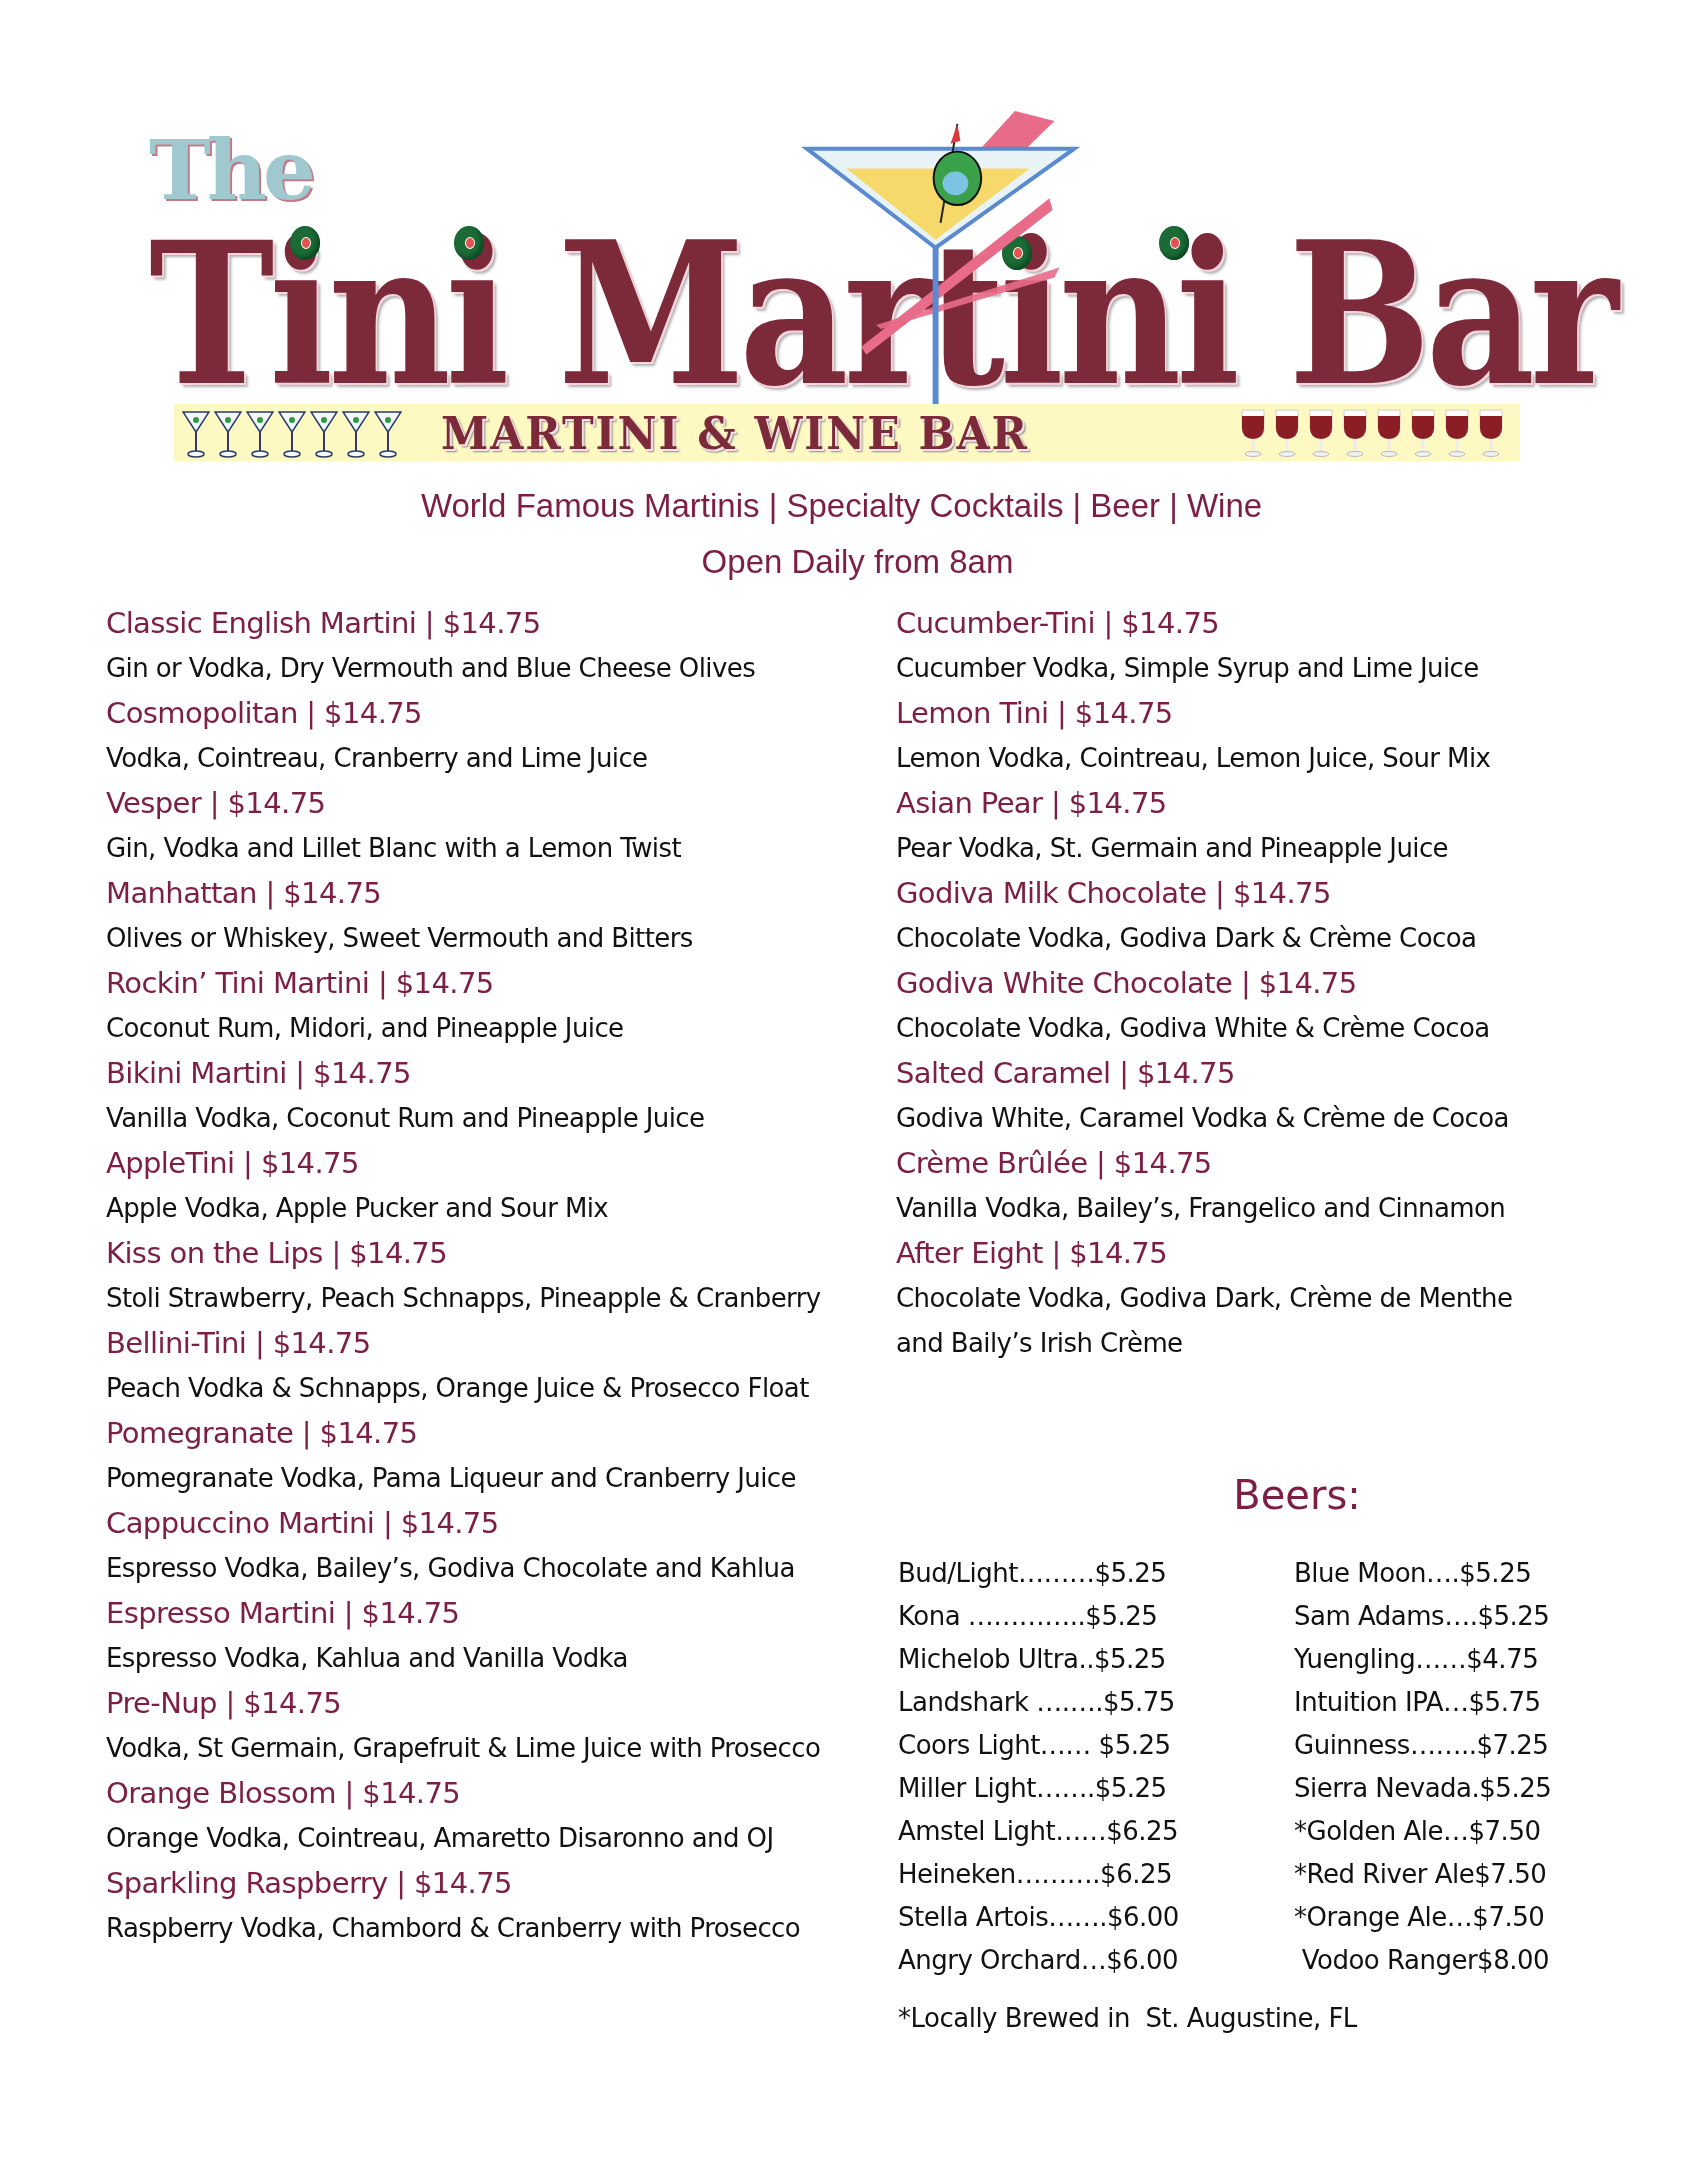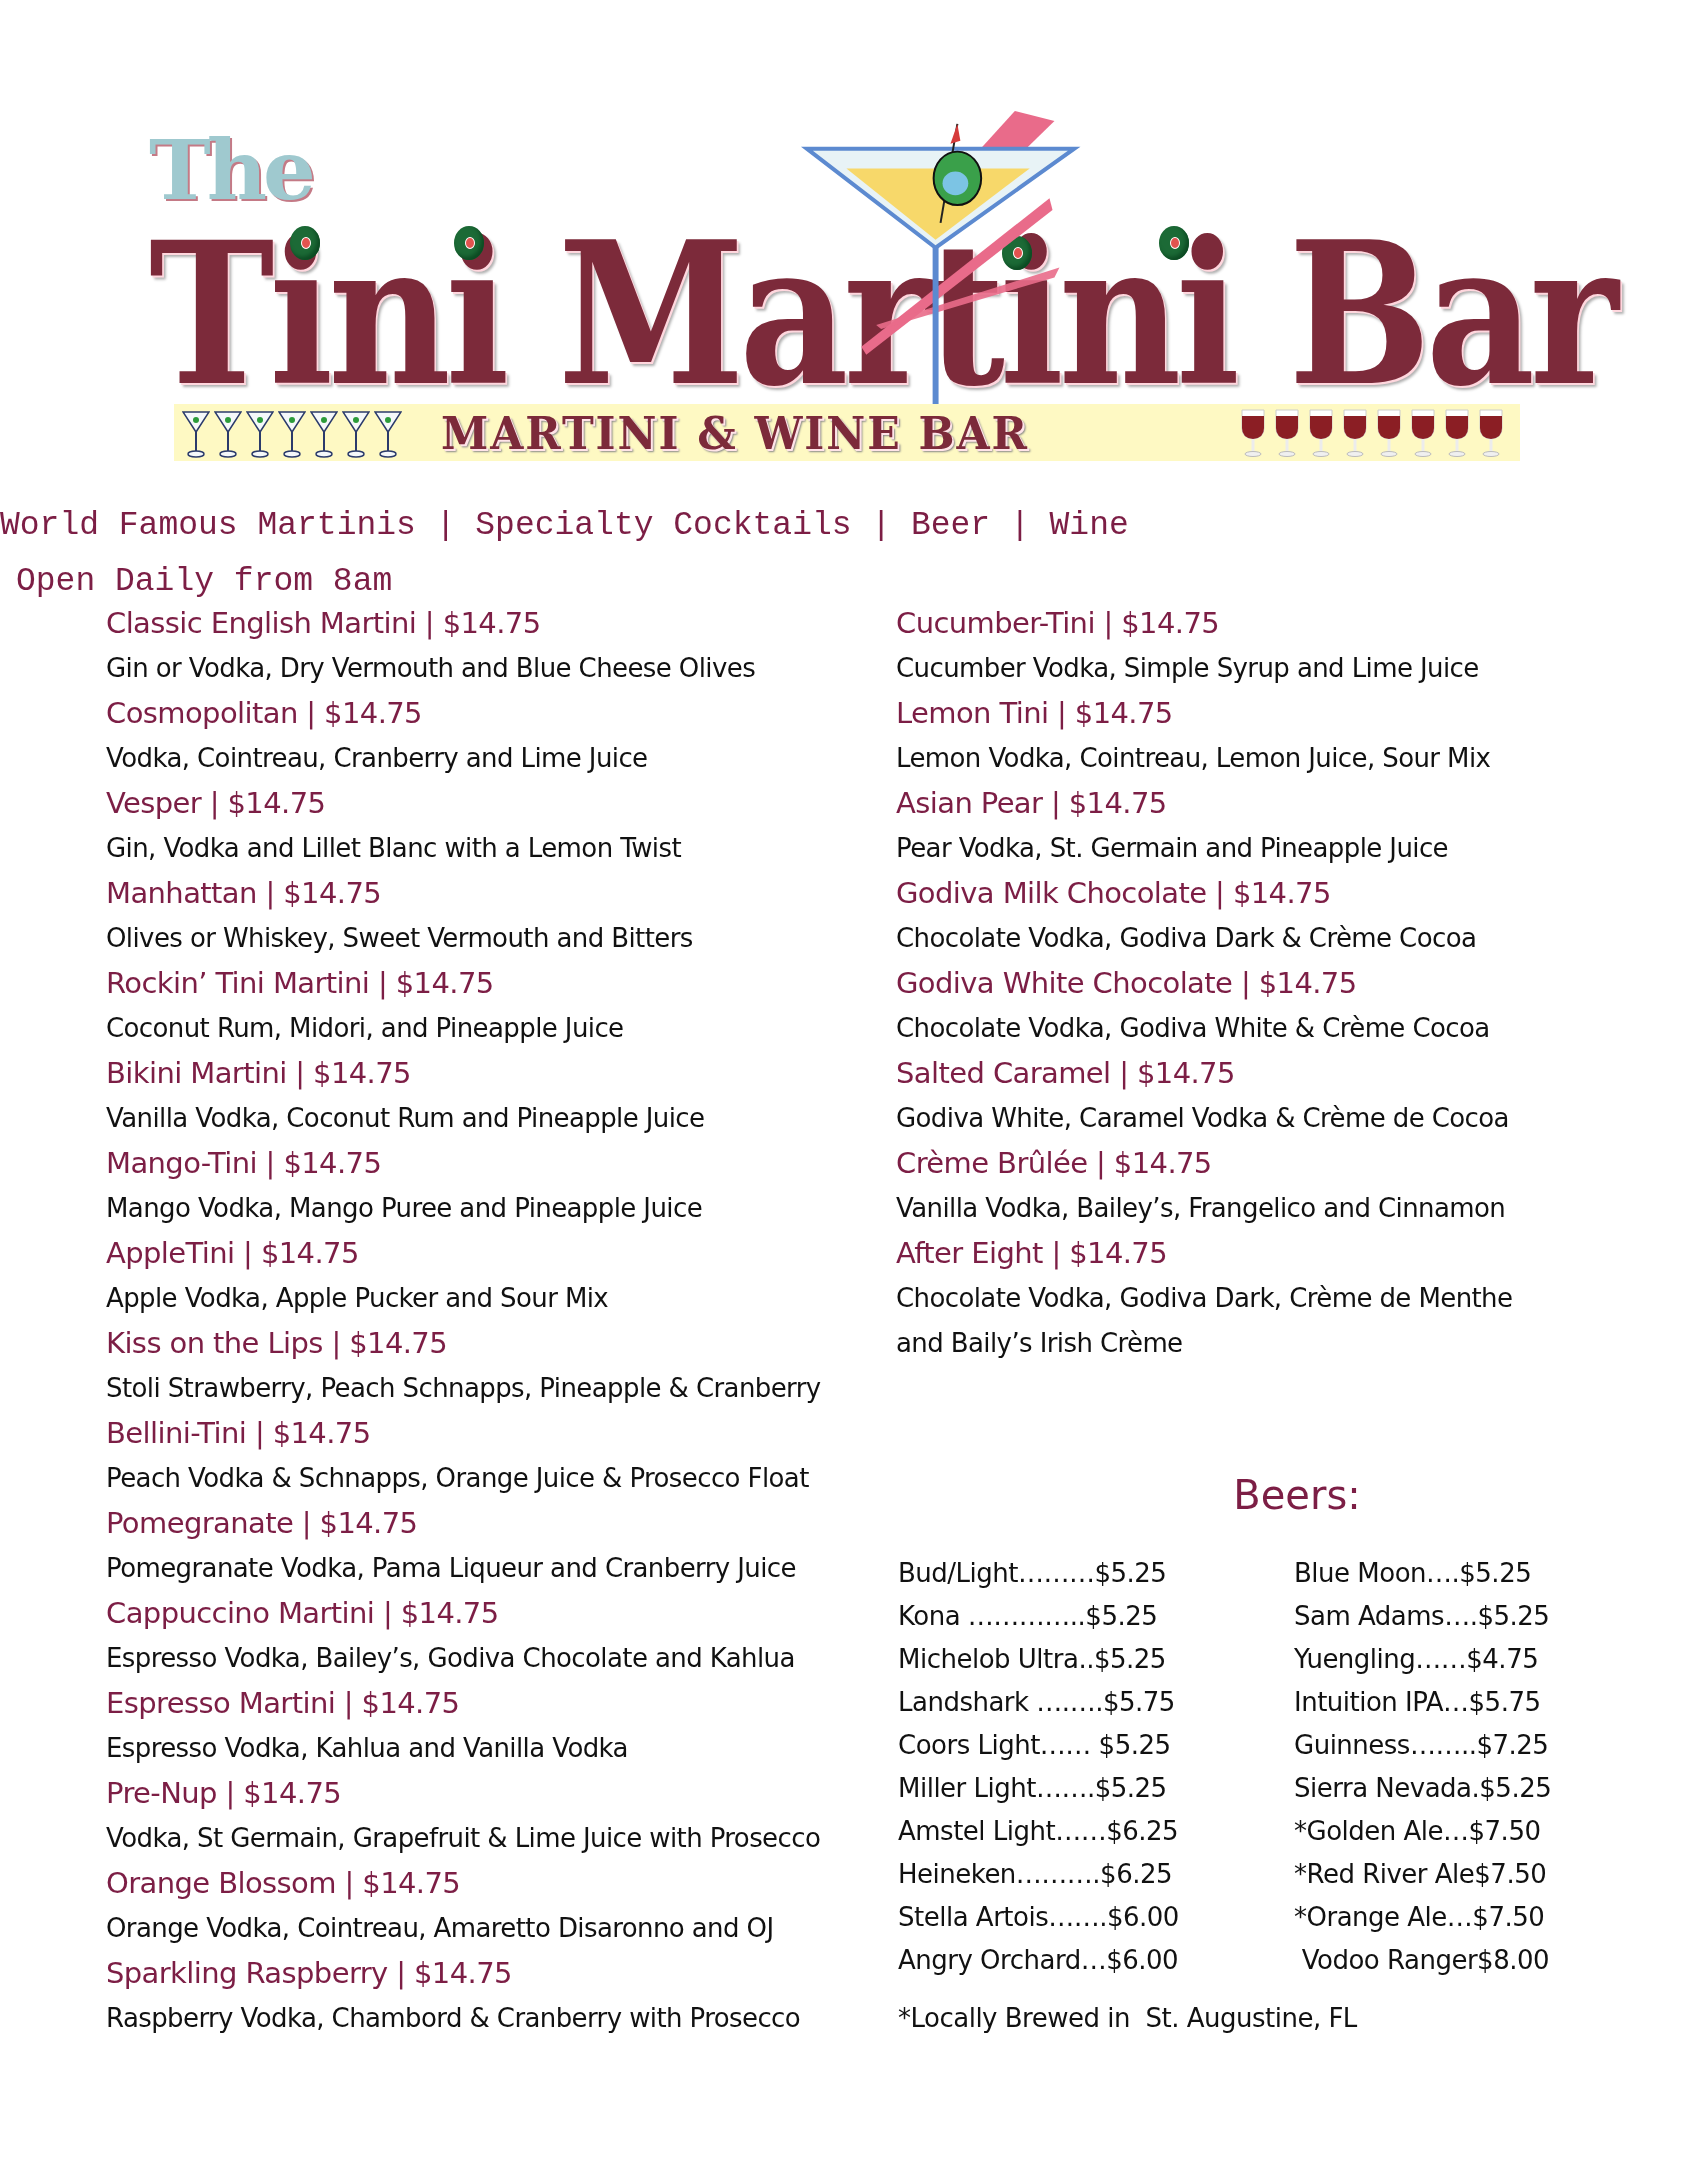--- a/index.html
+++ b/index.html
@@ -14,21 +14,21 @@
 
     .logo-band { position: absolute; left: 35px; top: 305px; width: 1346px; height: 57px; background: #fef9c3; }
     .band-text { position: absolute; left: 267px; top: 4px; font-family: "DejaVu Serif", serif; font-weight: bold; font-size: 44px; color: #7c2a3a; letter-spacing: 2px; text-shadow: 2px 2px 0 #ffe4e8, 3px 3px 2px #888888; white-space: nowrap; transform: scaleX(0.97); transform-origin: left top; }
     .mglasses { position: absolute; left: 8px; top: 6px; display: flex; gap: 4px; }
     .wglasses { position: absolute; right: 15px; top: 4px; display: flex; gap: 6px; }
     .mglass, .wglass { width: 28px; height: 50px; }
 
     .big-glass { position: absolute; left: 648px; top: 0px; width: 317px; height: 342px; }
 
     
-    .tagline { position: absolute; left: 0; width: 1683px; font-family: Liberation Mono, monospace; color: #7c1e45; font-size: 33px; line-height: 1; margin-top: 20px; }
+    .tagline { position: absolute; left: 0; width: 1683px; text-align: center; font-family: Liberation Sans, sans-serif; color: #7c1e45; font-size: 33px; line-height: 1; }
     .tagline-1 { top: 489px; }
     .tagline-2 { top: 545px; padding-left: 16px; }
 
     
     .col { position: absolute; top: 601px; }
     .col-left { left: 106px; width: 782px; }
     .col-right { left: 896px; width: 713px; }
     .item-title { font-family: "DejaVu Sans", sans-serif; color: #7c1e45; font-size: 29px; line-height: 45px; height: 45px; white-space: nowrap; letter-spacing: -0.6px; }
     .item-desc { font-family: "DejaVu Sans", sans-serif; color: #111111; font-size: 26px; line-height: 45px; white-space: nowrap; letter-spacing: -0.6px; }
 
@@ -189,24 +189,20 @@
     </div>
   <div>
       <div class="item-title">Rockin’ Tini Martini | $14.75</div>
       <div class="item-desc">Coconut Rum, Midori, and Pineapple Juice</div>
     </div>
   <div>
       <div class="item-title">Bikini Martini | $14.75</div>
       <div class="item-desc">Vanilla Vodka, Coconut Rum and Pineapple Juice</div>
     </div>
   <div>
-      <div class="item-title">Mango-Tini | $14.75</div>
-      <div class="item-desc">Mango Vodka, Mango Puree and  Pineapple Juice</div>
-    </div>
-  <div>
       <div class="item-title">AppleTini | $14.75</div>
       <div class="item-desc">Apple Vodka, Apple Pucker and Sour Mix</div>
     </div>
   <div>
       <div class="item-title">Kiss on the Lips | $14.75</div>
       <div class="item-desc">Stoli Strawberry, Peach Schnapps, Pineapple &amp; Cranberry</div>
     </div>
   <div>
       <div class="item-title">Bellini-Tini | $14.75</div>
       <div class="item-desc">Peach Vodka &amp; Schnapps, Orange Juice &amp; Prosecco Float</div>

